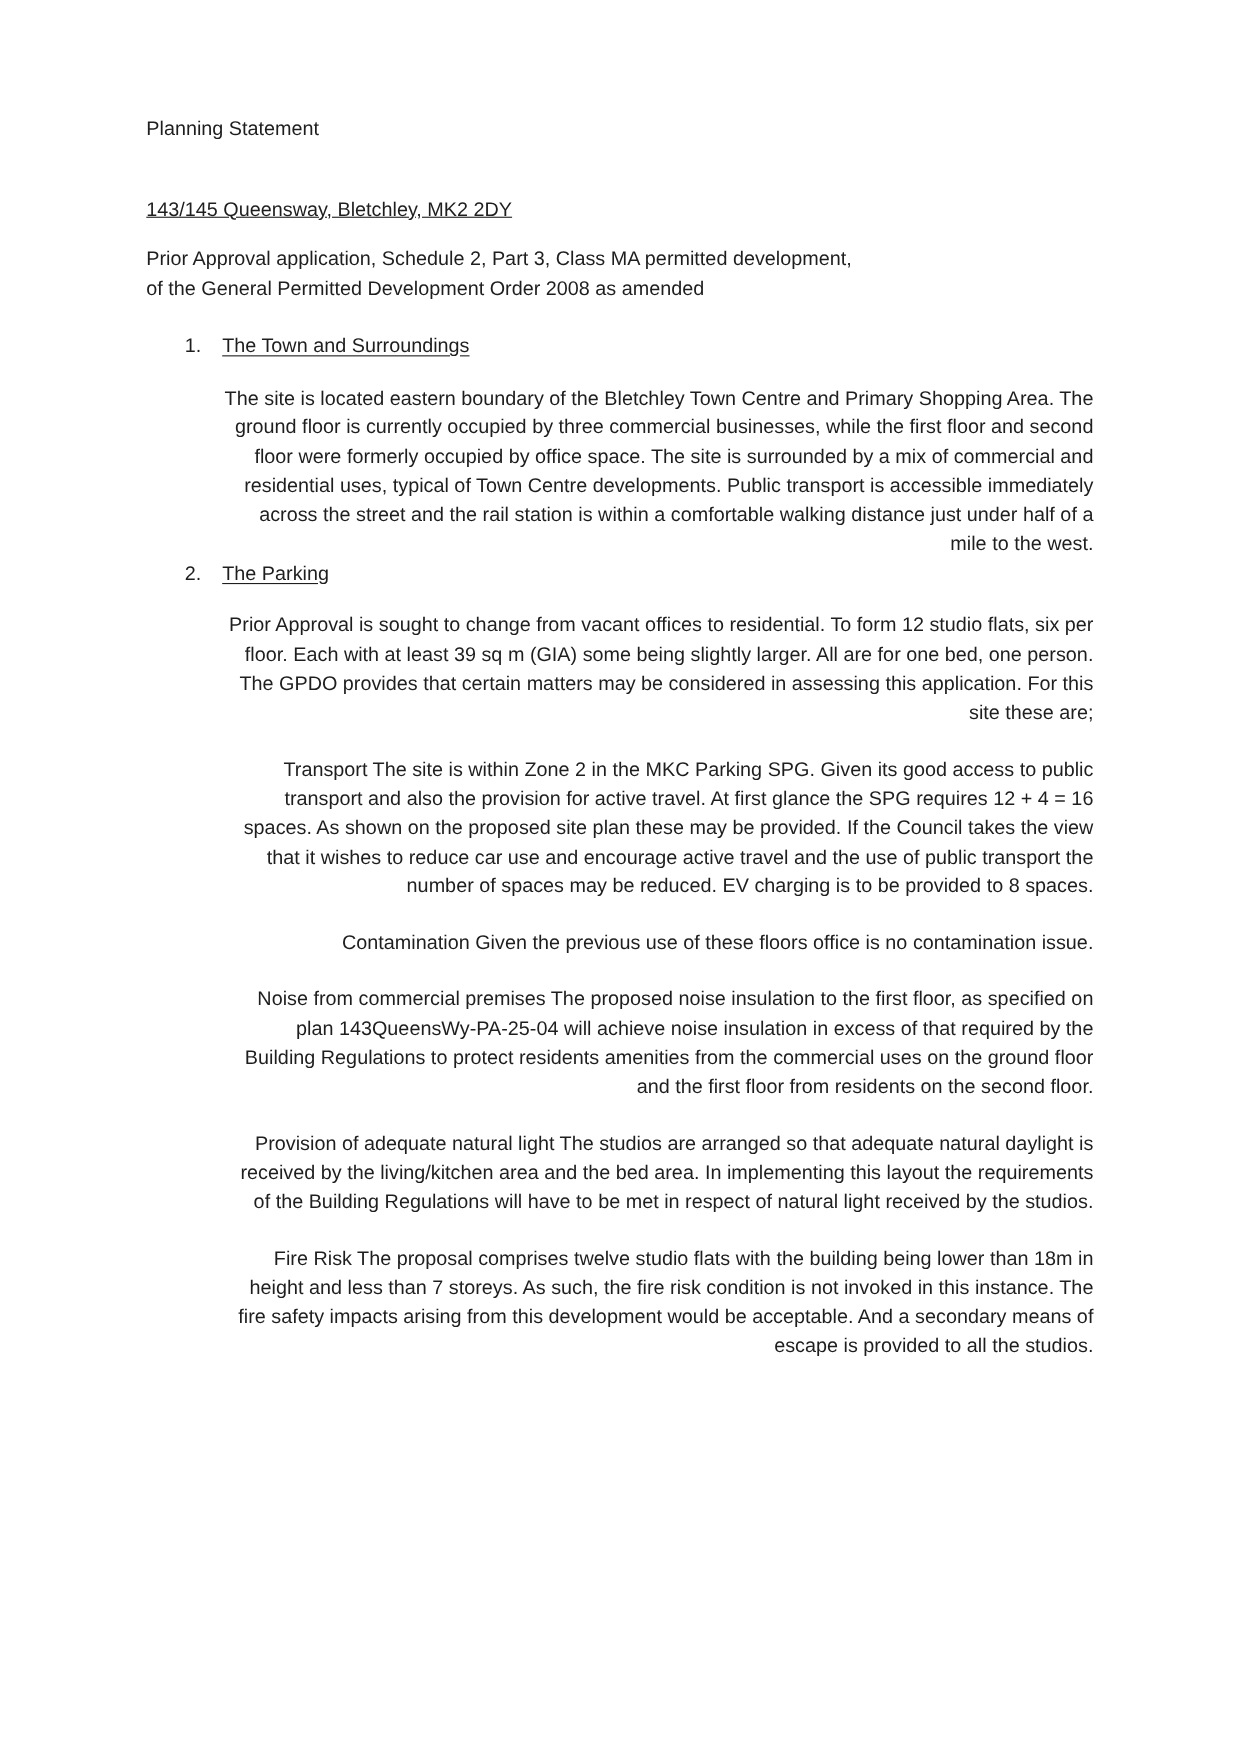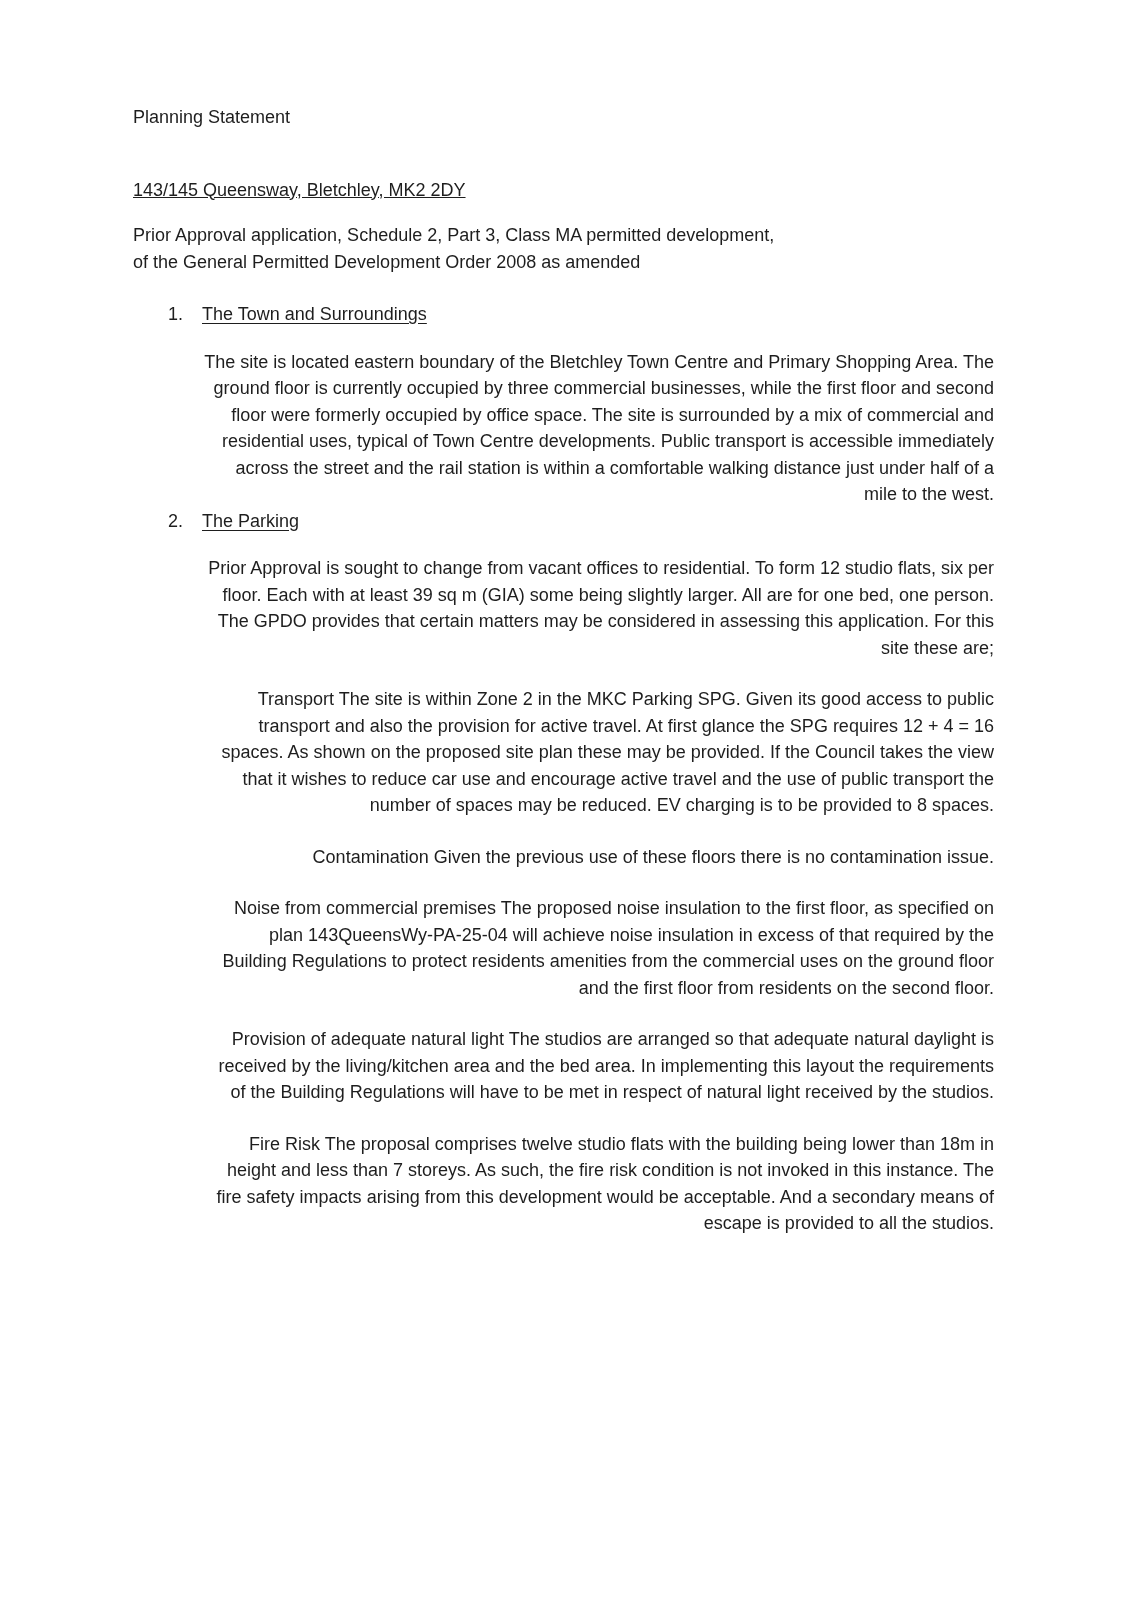--- a/index.html
+++ b/index.html
@@ -70,19 +70,19 @@
     <p class="para">The site is located eastern boundary of the Bletchley Town Centre and Primary Shopping Area. The ground floor is currently occupied by three commercial businesses, while the first floor and second floor were formerly occupied by office space. The site is surrounded by a mix of commercial and residential uses, typical of Town Centre developments. Public transport is accessible immediately across the street and the rail station is within a comfortable walking distance just under half of a mile to the west.</p>
   </div>
 
   <div class="section">
     <div class="section-heading">
       <span class="section-num">2.</span>
       <span class="heading-text">The Parking</span>
     </div>
     <p class="para">Prior Approval is sought to change from vacant offices to residential. To form 12 studio flats, six per floor. Each with at least 39 sq m (GIA) some being slightly larger. All are for one bed, one person. The GPDO provides that certain matters may be considered in assessing this application. For this site these are;</p>
     <p class="para">Transport The site is within Zone 2 in the MKC Parking SPG. Given its good access to public transport and also the provision for active travel. At first glance the SPG requires 12 + 4 = 16 spaces. As shown on the proposed site plan these may be provided. If the Council takes the view that it wishes to reduce car use and encourage active travel and the use of public transport the number of spaces may be reduced. EV charging is to be provided to 8 spaces.</p>
-    <p class="para">Contamination Given the previous use of these floors there is no contamination issue.</p>
+    <p class="para">Contamination Given the previous use of these floors office is no contamination issue.</p>
     <p class="para">Noise from commercial premises The proposed noise insulation to the first floor, as specified on plan 143QueensWy-PA-25-04 will achieve noise insulation in excess of that required by the Building Regulations to protect residents amenities from the commercial uses on the ground floor and the first floor from residents on the second floor.</p>
     <p class="para">Provision of adequate natural light The studios are arranged so that adequate natural daylight is received by the living/kitchen area and the bed area. In implementing this layout the requirements of the Building Regulations will have to be met in respect of natural light received by the studios.</p>
     <p class="para">Fire Risk The proposal comprises twelve studio flats with the building being lower than 18m in height and less than 7 storeys. As such, the fire risk condition is not invoked in this instance. The fire safety impacts arising from this development would be acceptable. And a secondary means of escape is provided to all the studios.</p>
   </div>
 
 </div>
 
 </body></html>

